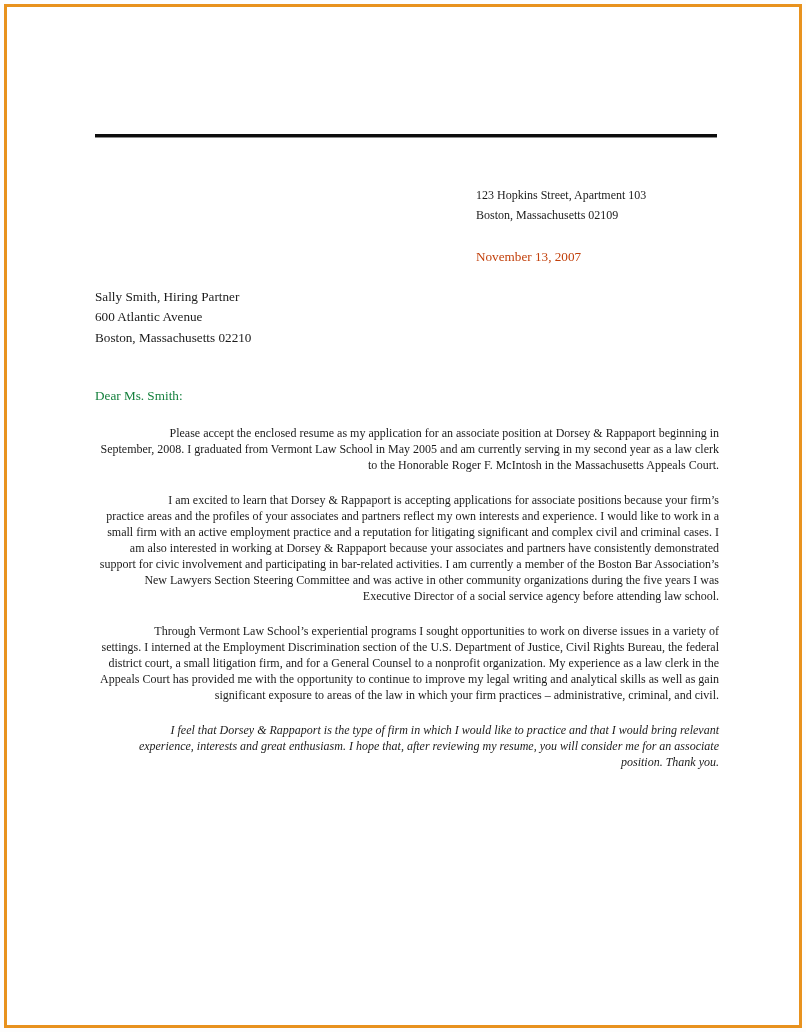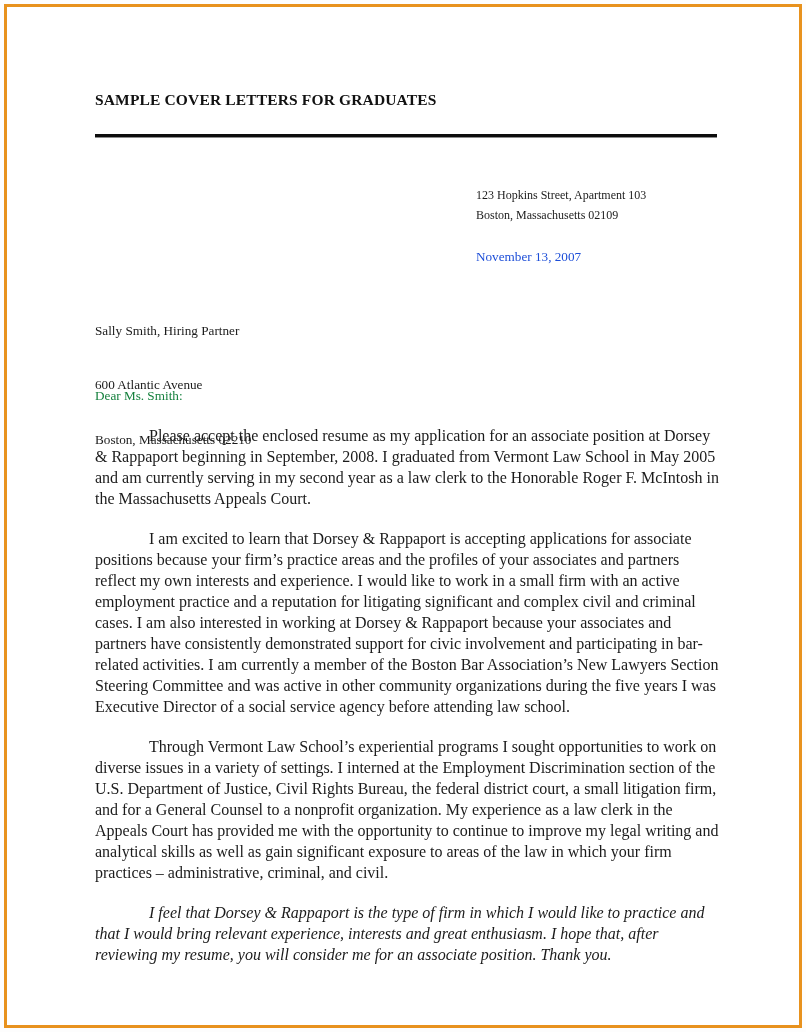--- a/index.html
+++ b/index.html
@@ -71,72 +71,71 @@
     line-height: 20px;
     color: #1b1b1b;
   }
   .sender-block .line { white-space: nowrap; }
   .date-line {
     position: absolute;
     left: 469px;
     top: 240px;
     font-size: 13.2px;
     line-height: 20px;
-    color: #1d4ed8;
+    color: #c2410c;
     white-space: nowrap;
     text-align: right;
   }
 
   
   .recipient-block {
     position: absolute;
     left: 88px;
     top: 280px;
     width: 340px;
     font-size: 13.2px;
     line-height: 20.3px;
     color: #1b1b1b;
   }
-  .recipient-block .line { white-space: nowrap; margin-top: 34px; }
+  .recipient-block .line { white-space: nowrap; }
 
   .salutation {
     position: absolute;
     left: 88px;
     top: 379px;
     font-size: 13.2px;
     line-height: 20px;
     color: #15803d;
     white-space: nowrap;
   }
 
   
   .body-copy {
     position: absolute;
     left: 88px;
     top: 418px;
     width: 624px;
-    font-size: 16px;
-    line-height: 21px;
+    font-size: 12px;
+    line-height: 16px;
     color: #1b1b1b;
-    text-align: left;
+    text-align: right;
   }
   .body-copy p {
     margin: 0 0 19px 0;
     text-indent: 54px;
   }
   .body-copy p:last-child { margin-bottom: 0; font-style: italic; }
 </style>
 </head>
 <body>
 
 <div id="page">
   <div id="page-frame" style="border-color: rgb(232, 146, 30);">
     <div id="sheet">
 
-      <div class="doc-title">SAMPLE COVER LETTERS FOR GRADUATES</div>
 
       <div class="title-rule" style="background: rgb(13, 13, 13);"></div>
 
       <div class="sender-block">
         <div class="line">123 Hopkins Street, Apartment 103</div>
         <div class="line">Boston, Massachusetts 02109</div>
       </div>
 
       <div class="date-line">November 13, 2007</div>
 

